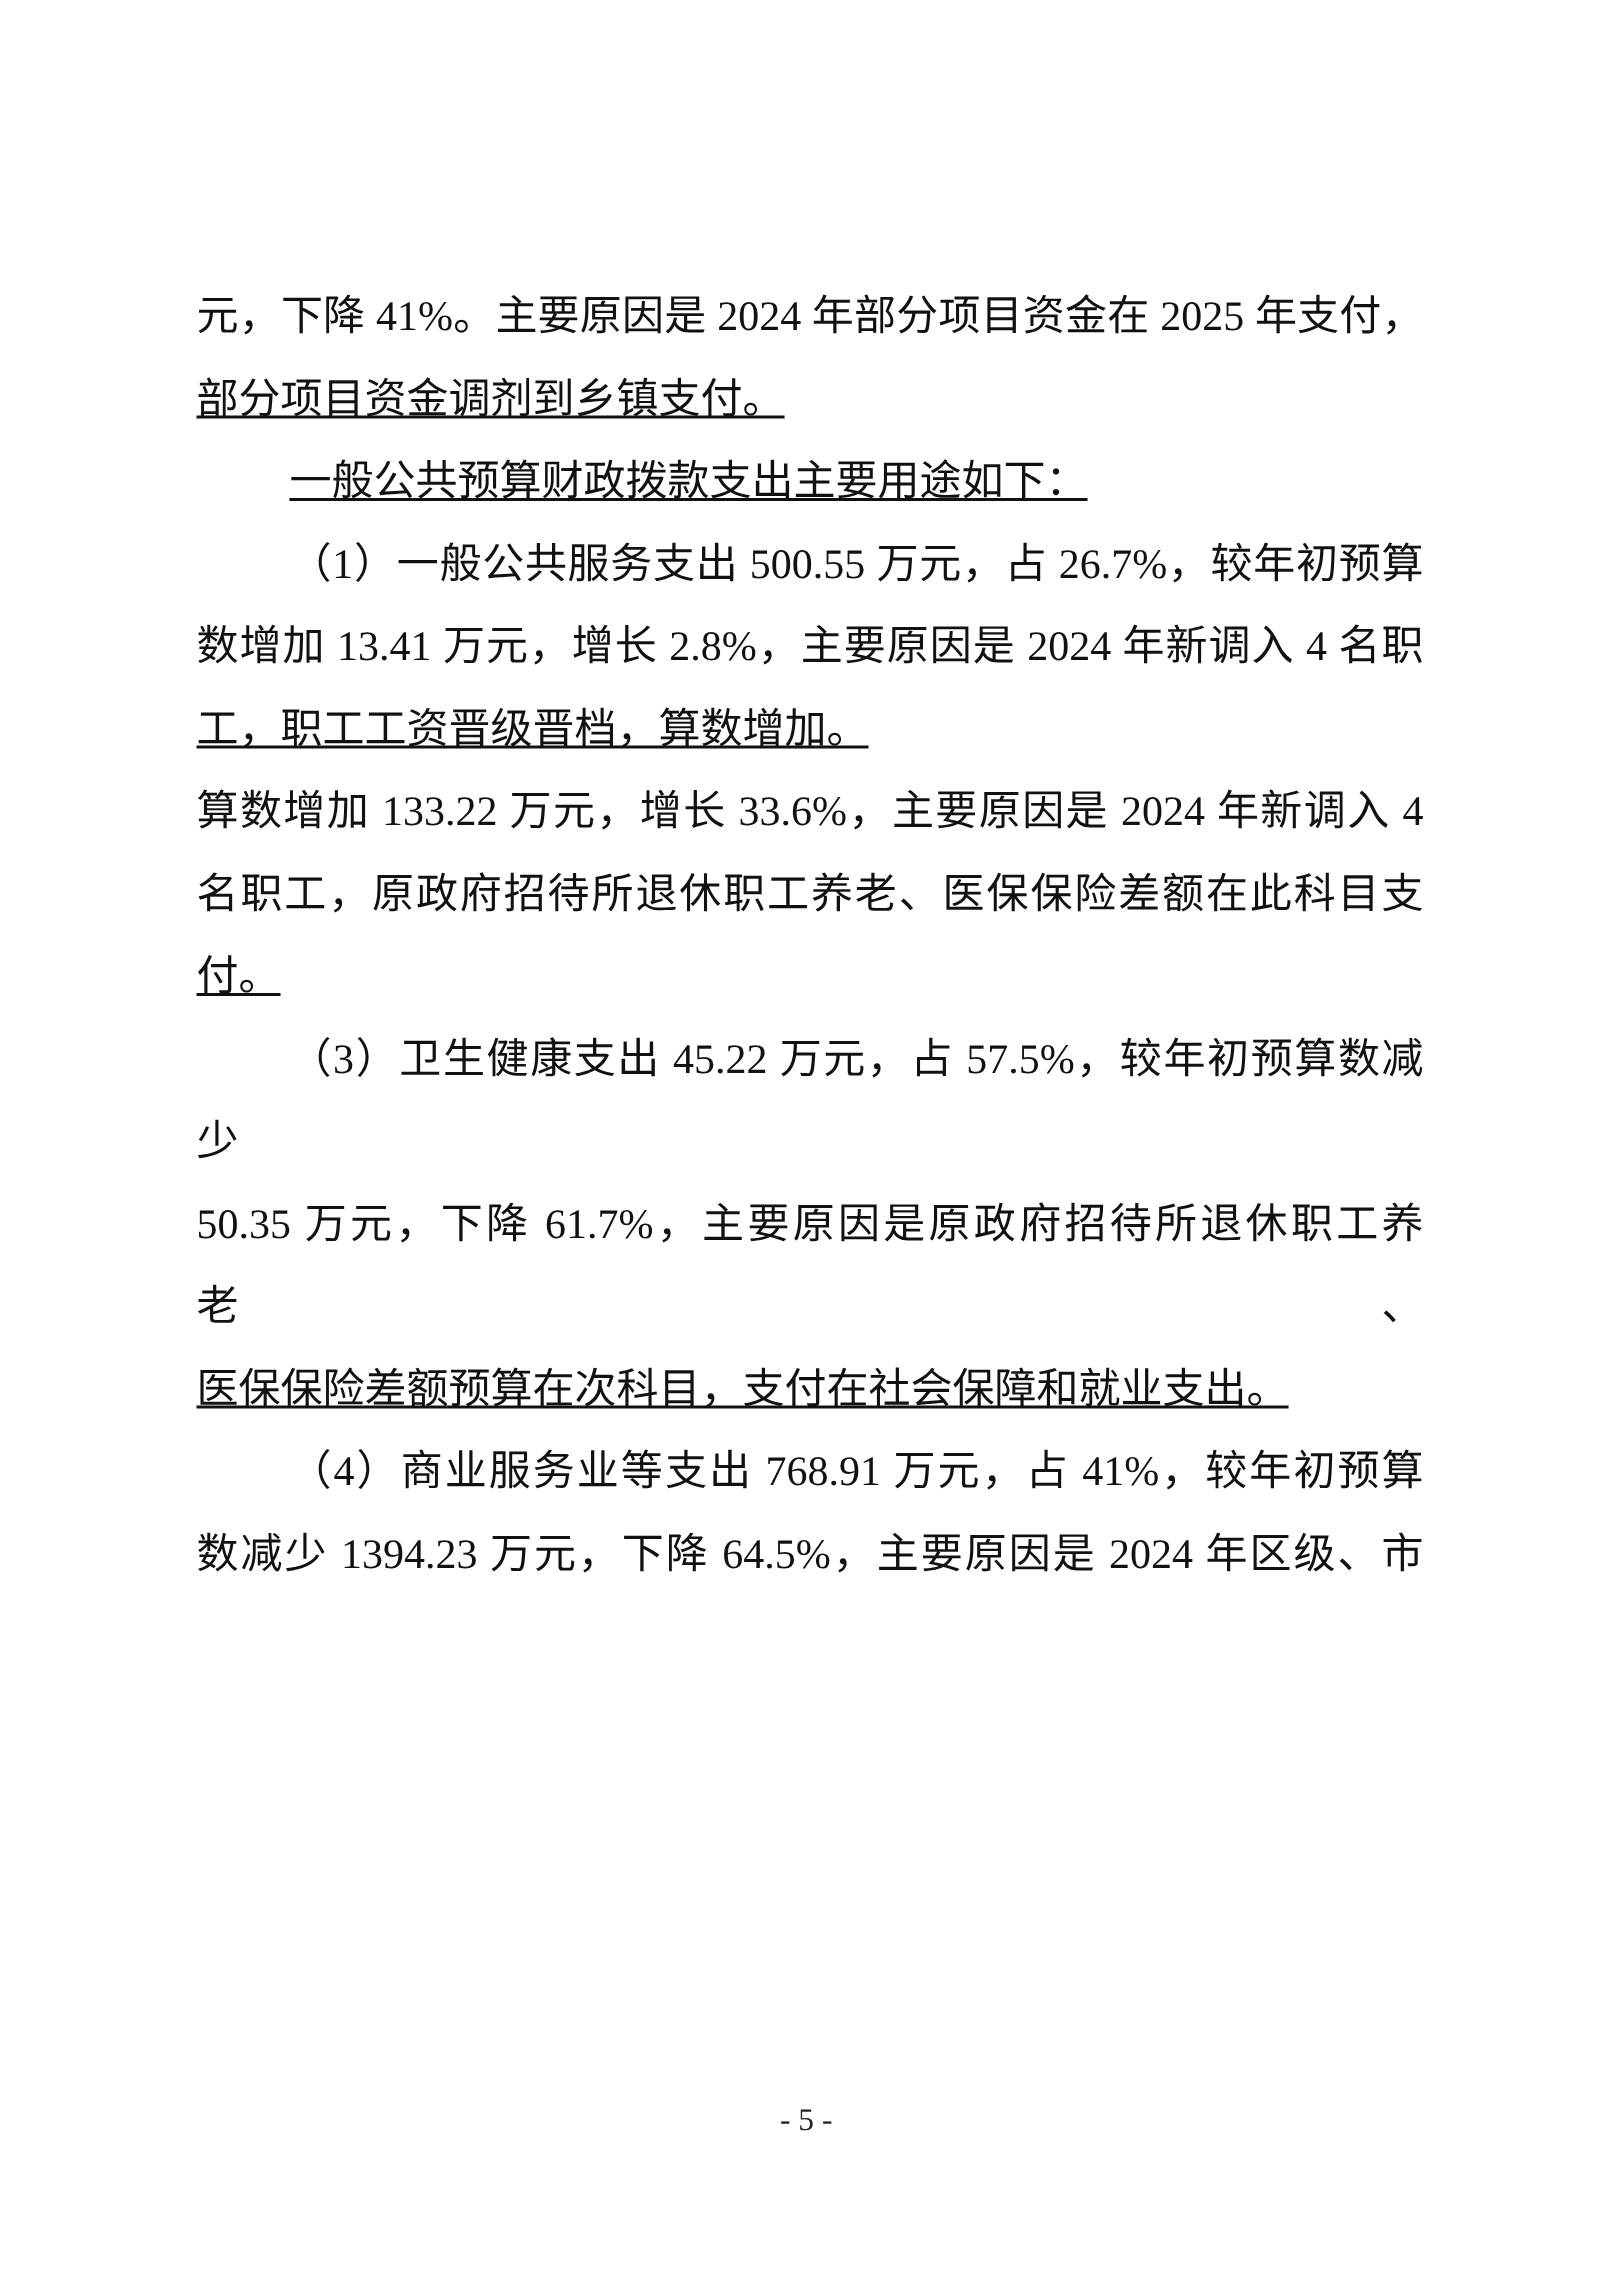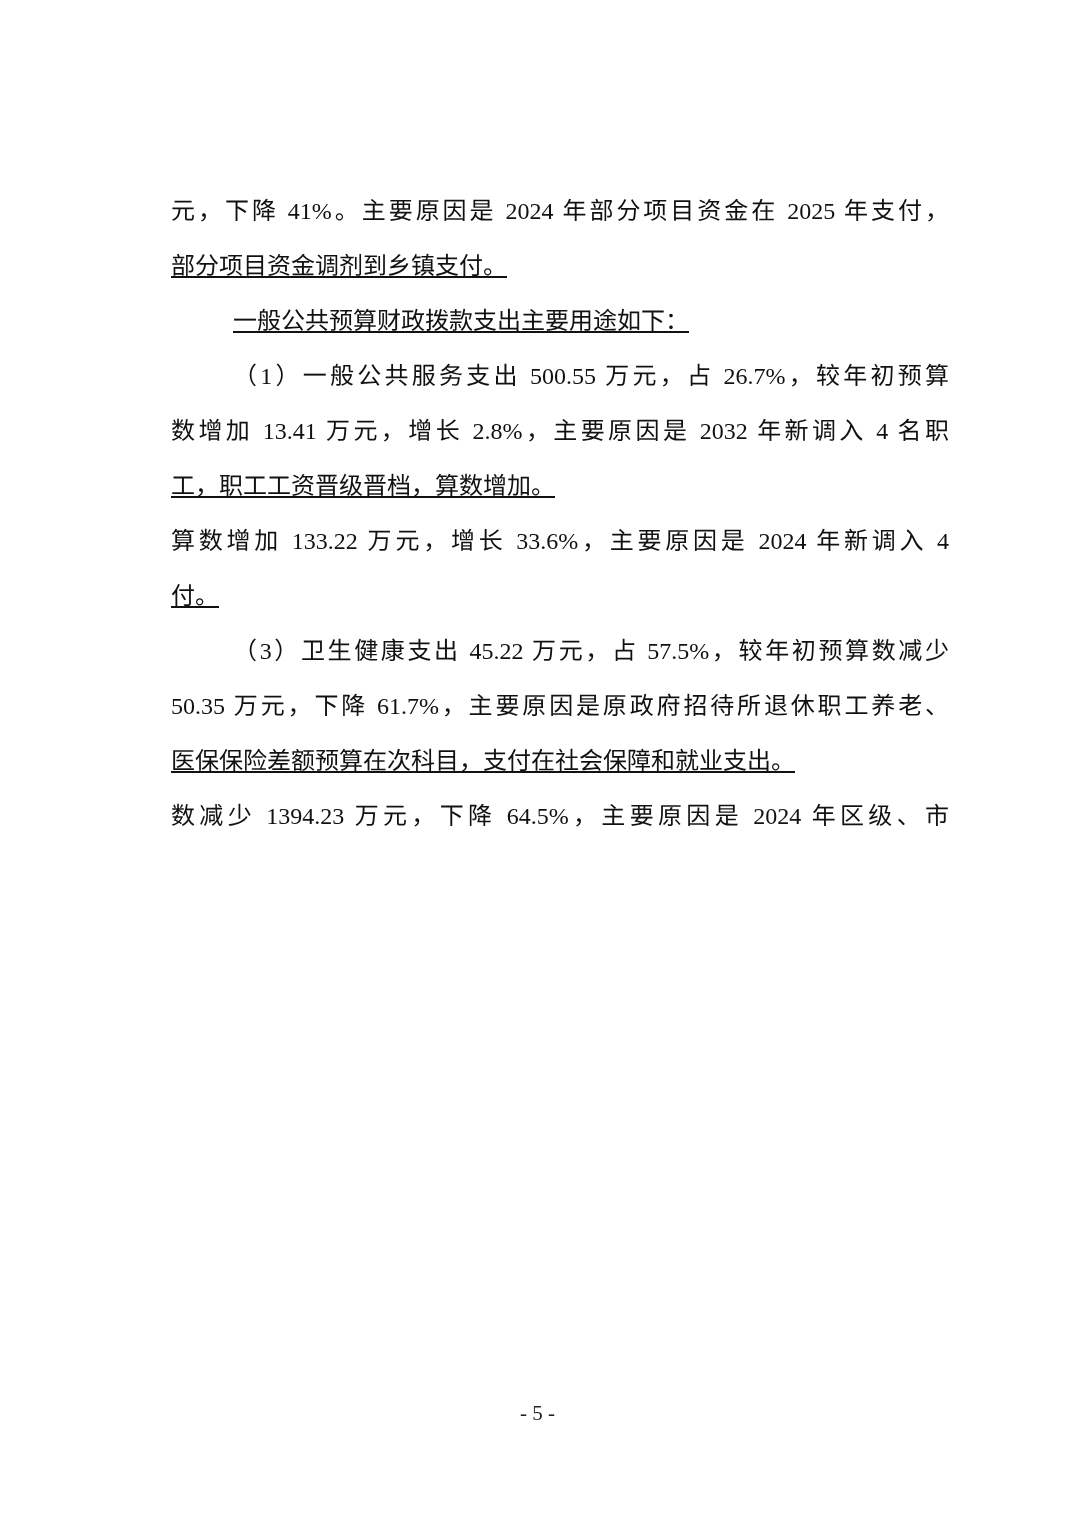--- a/index.html
+++ b/index.html
@@ -16,27 +16,26 @@
     font-family: "Liberation Serif", "DejaVu Serif", serif;
     color: #111111;
   }
   .content {
     position: absolute;
     left: 131px;
     top: 184px;
     width: 818px;
   }
   .line {
-    font-size: 24px;
+    font-size: 28px;
     line-height: 55px;
     text-align: justify;
     text-align-last: justify;
     text-justify: inter-ideograph;
     white-space: normal;
-    margin-left: 40px;
   }
   .line.last {
     text-align-last: left;
     text-decoration: underline;
   }
   .line.indent {
     text-indent: 62px;
   }
   .page-footer {
     position: absolute;
@@ -51,25 +50,27 @@
 </style>
 </head>
 <body>
 
 <div class="page">
   <main class="content">
       <div class="line"><span class="">元，下降 41%。主要原因是 2024 年部分项目资金在 2025 年支付，</span></div>
       <div class="line last"><span class="">部分项目资金调剂到乡镇支付。</span></div>
       <div class="line indent last"><span class="">一般公共预算财政拨款支出主要用途如下：</span></div>
       <div class="line indent"><span class="">（1）一般公共服务支出 500.55 万元，占 26.7%，较年初预算</span></div>
-      <div class="line"><span class="">数增加 13.41 万元，增长 2.8%，主要原因是 2032 年新调入 4 名职</span></div>
+      <div class="line"><span class="">数增加 13.41 万元，增长 2.8%，主要原因是 2024 年新调入 4 名职</span></div>
       <div class="line last"><span class="">工，职工工资晋级晋档，算数增加。</span></div>
       <div class="line"><span class="">算数增加 133.22 万元，增长 33.6%，主要原因是 2024 年新调入 4</span></div>
+      <div class="line"><span class="">名职工，原政府招待所退休职工养老、医保保险差额在此科目支</span></div>
       <div class="line last"><span class="">付。</span></div>
       <div class="line indent"><span class="">（3）卫生健康支出 45.22 万元，占 57.5%，较年初预算数减少</span></div>
       <div class="line"><span class="">50.35 万元，下降 61.7%，主要原因是原政府招待所退休职工养老、</span></div>
       <div class="line last"><span class="">医保保险差额预算在次科目，支付在社会保障和就业支出。</span></div>
+      <div class="line indent"><span class="">（4）商业服务业等支出 768.91 万元，占 41%，较年初预算</span></div>
       <div class="line"><span class="">数减少 1394.23 万元，下降 64.5%，主要原因是 2024 年区级、市</span></div>
     </main>
   <footer class="page-footer">
     <span>- 5 -</span>
   </footer>
 </div>
 
 </body></html>

